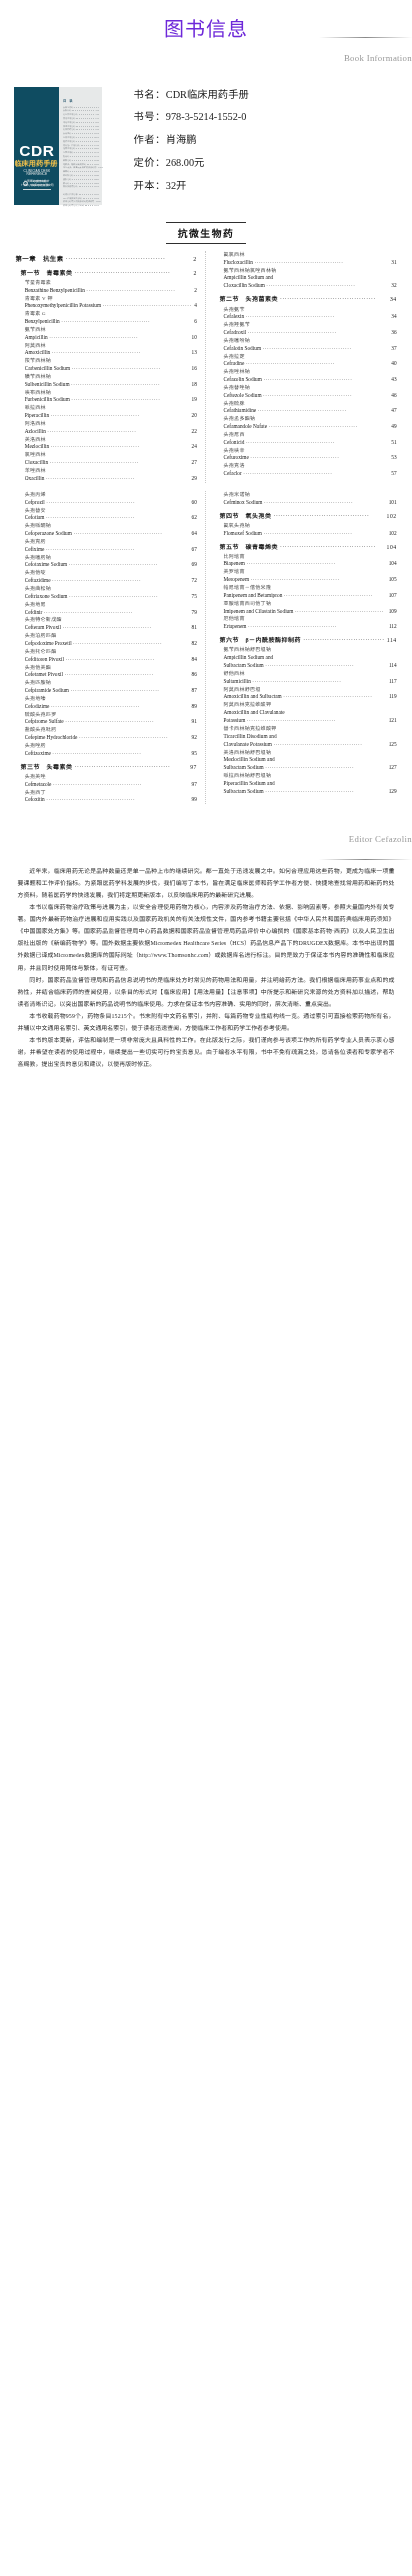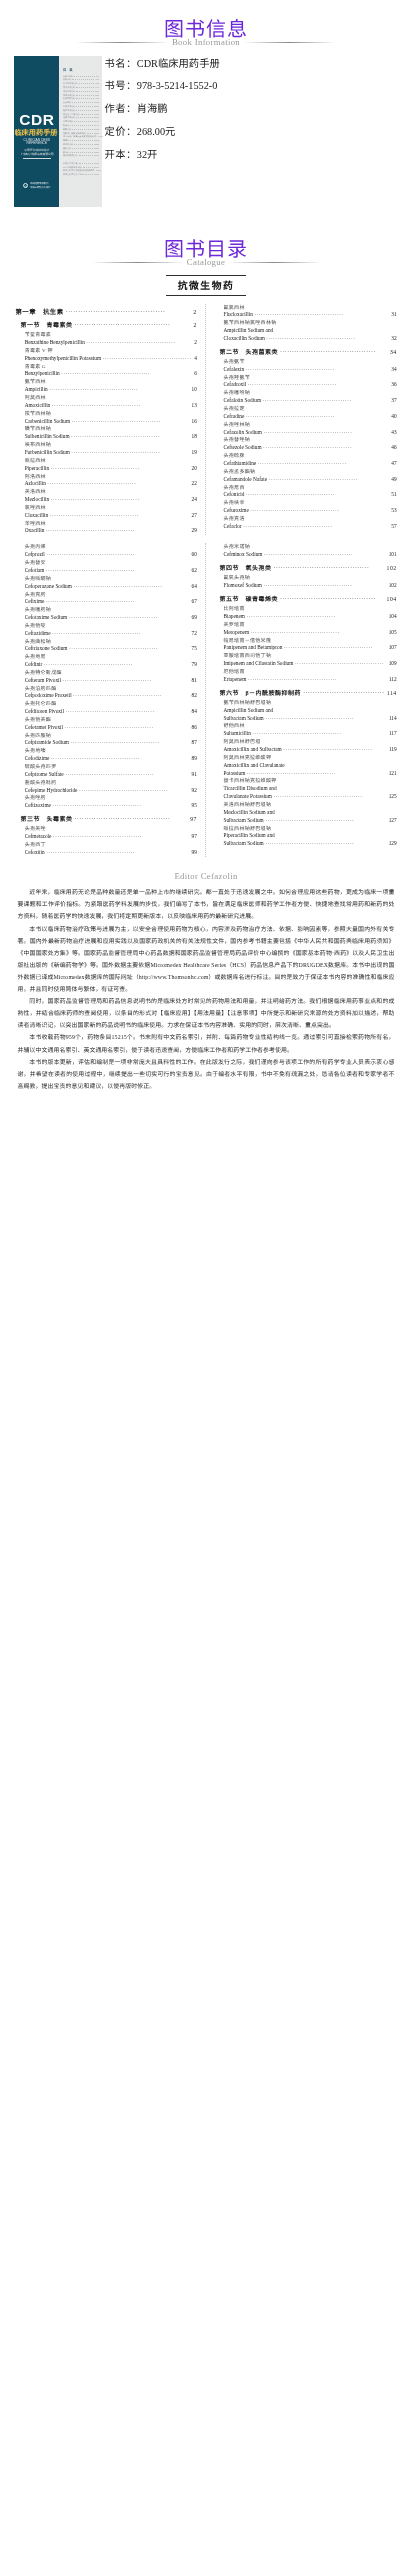--- a/index.html
+++ b/index.html
@@ -26,24 +26,25 @@
   .sec-head .cn {
     font-family: Liberation Sans, sans-serif;
     font-size: 20px;
     letter-spacing: 1px;
     color: #6d28d9;
     line-height: 1.15;
     font-weight: 400;
   }
   .sec-head .rule-row {
     display: flex;
-    align-items: center;
+    align-items: flex-end;
     justify-content: center;
-    gap: 3px;
+    gap: 15px;
     margin-top: -3.1px;
+    flex-direction: column;
   }
   .sec-head .rule {
     height: 0.5px;
     width: 93px;
     background: linear-gradient(to right, rgba(140,140,140,0), rgba(130,130,130,.95), rgba(140,140,140,0));
   }
   .sec-head .en {
     font-family: "Liberation Serif", "DejaVu Serif", serif;
     font-size: 8.8px;
     color: #9a9a9a;
@@ -52,21 +53,21 @@
   }
 
   
   .bookinfo {
     display: flex;
     align-items: flex-start;
     padding: 5.2px 0 13.4px 14.4px;
   }
   .cover {
     width: 89px;
-    height: 151px;
+    height: 118px;
     display: flex;
     flex: 0 0 auto;
     box-shadow: 0 0 0 0 transparent;
   }
   .cover-front {
     width: 45px;
     background: #0f4c61;
     color: #fff;
     position: relative;
     padding: 0;
@@ -150,21 +151,21 @@
   }
   .cover-back .row .nm { flex: 0 0 auto; }
   .cover-back .row .dots {
     flex: 1 1 auto; border-bottom: 0.5px dotted #b9bdbf;
     margin: 0 1px 0.5px 1px; height: 0.5px;
   }
   .cover-back .row .pg { flex: 0 0 auto; }
   .cover-back .gap { height: 3.6px; }
 
   .meta {
-    margin-left: 1px;
+    margin-left: 30px;
     padding-top: 3.1px;
   }
   .meta .line {
     font-size: 10.3px;
     line-height: 1.0;
     margin-bottom: 12.4px;
     color: #1a1a1a;
     letter-spacing: 0px;
     white-space: nowrap;
   }
@@ -444,28 +445,20 @@
         <div class="line"><span class="lbl">书名：</span><span>CDR临床用药手册</span></div>
         <div class="line"><span class="lbl">书号：</span><span>978-3-5214-1552-0</span></div>
         <div class="line"><span class="lbl">作者：</span><span>肖海鹏</span></div>
         <div class="line"><span class="lbl">定价：</span><span>268.00元</span></div>
         <div class="line"><span class="lbl">开本：</span><span>32开</span></div>
       </div>
   </div>
 </div>
 
 <div class="page">
-  <div class="sec-head">
-    <div class="cn">图书目录</div>
-    <div class="rule-row">
-      <span class="rule"></span>
-      <span class="en">Catalogue</span>
-      <span class="rule"></span>
-    </div>
-  </div>
 
   <div class="toc-title-wrap">
     <div class="toc-title">抗微生物药</div>
   </div>
 
   <div id="toc-pages">
       <div class="toc-page">
         <div class="toc-col left">
           <div class="chap">
             <span class="t">第一章　抗生素</span>

